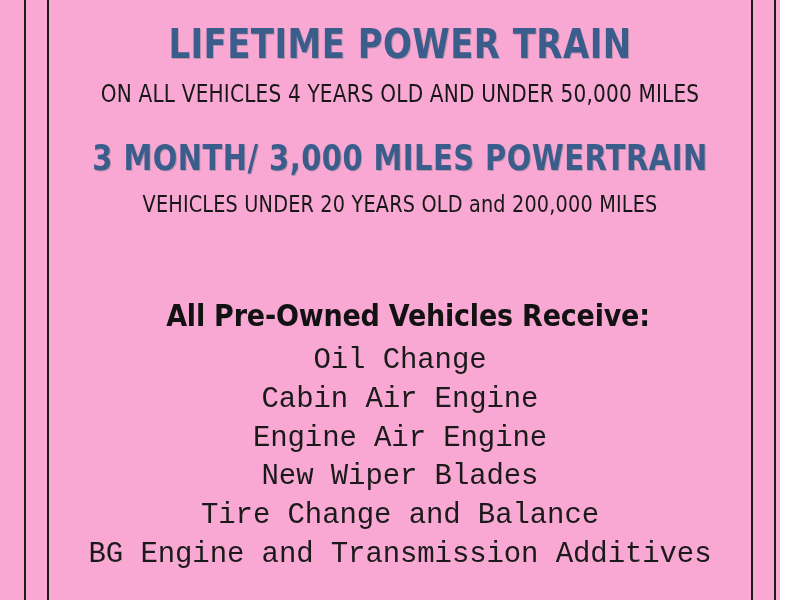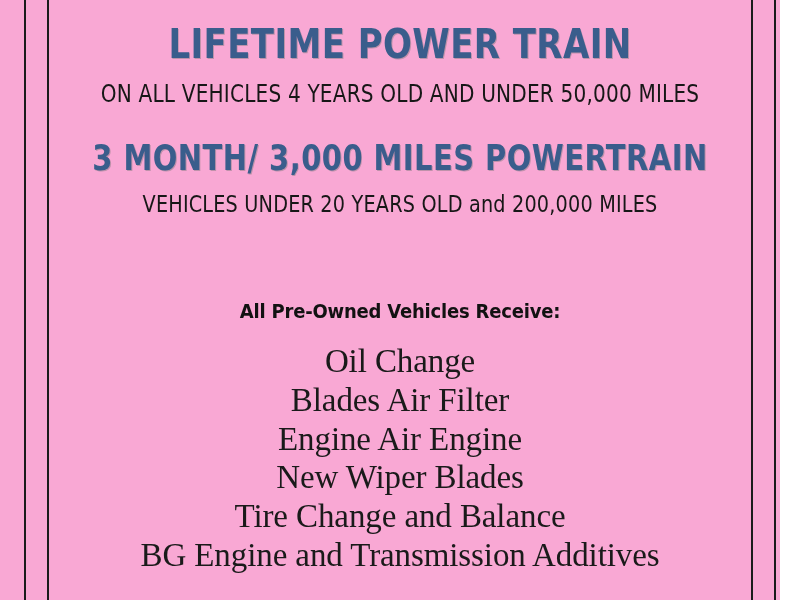--- a/index.html
+++ b/index.html
@@ -95,43 +95,43 @@
     top: 193px;
     left: 0;
     width: 702px;
     font-size: 23px;
   }
 
   
   .services-title {
     position: absolute;
     top: 301px;
-    left: 0;
+    left: 8px;
     width: 702px;
     font-family: "Liberation Sans Narrow", "DejaVu Sans Condensed", "Liberation Sans", sans-serif;
     font-weight: bold;
-    font-size: 20px;
+    font-size: 30px;
     color: #121212;
     line-height: 1.0;
     white-space: nowrap;
     letter-spacing: -0.2px;
   }
   .services-list {
     position: absolute;
     top: 342px;
     left: 0;
     width: 702px;
     margin: 0;
     padding: 0;
     list-style: none;
   }
   .services-list li {
-    font-family: Liberation Serif, serif;
+    font-family: Liberation Mono, monospace;
     font-weight: normal;
-    font-size: 33px;
+    font-size: 29px;
     color: #1a1a1a;
     line-height: 38.8px;
     white-space: nowrap;
     letter-spacing: -0.1px;
   }
 </style>
 </head>
 <body>
 
 <div id="flyer">
@@ -148,21 +148,21 @@
     <div class="subtitle subtitle-1">ON ALL VEHICLES 4 YEARS OLD AND UNDER 50,000 MILES</div>
 
     <div class="headline headline-2">3 MONTH/ 3,000 MILES POWERTRAIN</div>
 
     <div class="subtitle subtitle-2">VEHICLES UNDER 20 YEARS OLD and 200,000 MILES</div>
 
     <div class="services-title">All Pre-Owned Vehicles Receive:</div>
 
     <ul class="services-list">
       <li>Oil Change</li>
-      <li>Blades Air Filter</li>
+      <li>Cabin Air Engine</li>
       <li>Engine Air Engine</li>
       <li>New Wiper Blades</li>
       <li>Tire Change and Balance</li>
       <li>BG Engine and Transmission Additives</li>
     </ul>
 
   </div>
 </div>
 
 </body></html>

